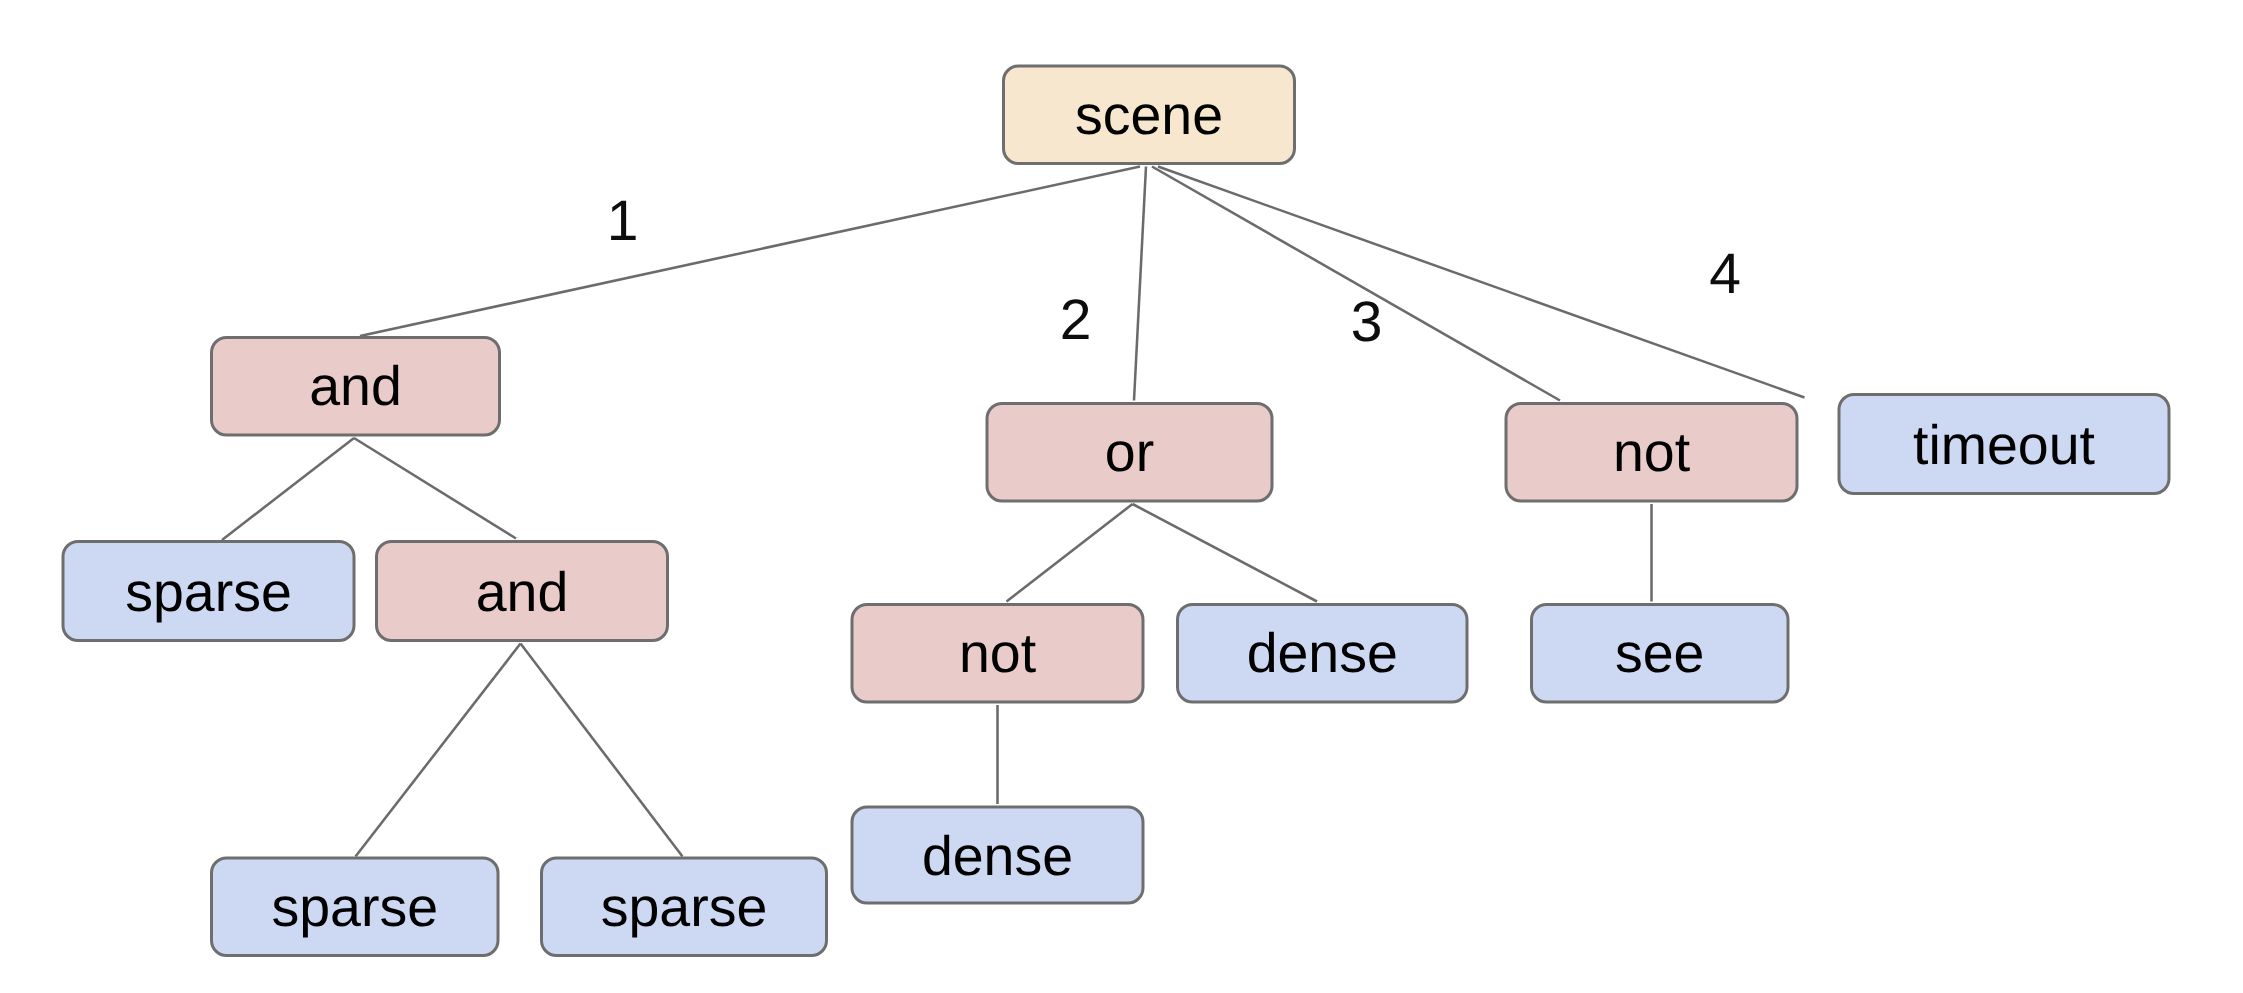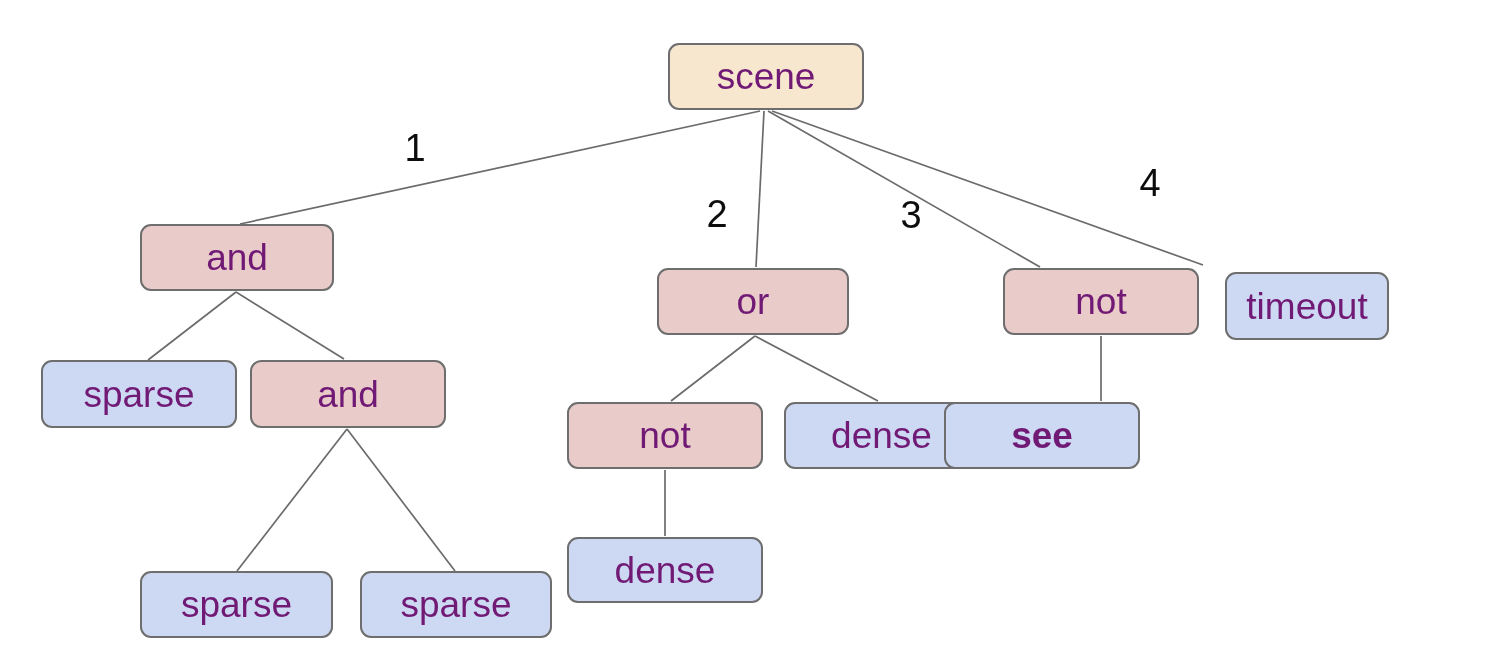--- a/index.html
+++ b/index.html
@@ -29,21 +29,21 @@
   .node {
     position: absolute;
     box-sizing: border-box;
     border: 2px solid #6e6e6e;
     border-radius: 11px;
     display: flex;
     align-items: center;
     justify-content: center;
     font-size: 37px;
     line-height: 1;
-    color: #701a75;
+    color: #000000;
   }
   .node-root { background: #f6e7ce; }
   .node-op   { background: #e9cbc9; justify-content: center; }
   .node-leaf { background: #cdd8f2; }
   .edge-label {
     position: absolute;
     transform: translate(-50%, -50%);
     font-size: 38px;
     color: #0d0d0d;
     line-height: 1;
@@ -78,41 +78,41 @@
   </div>
 
   <div class="node node-op" style="left:657px; top:268px; width:192px; height:67px;">
     <span>or</span>
   </div>
 
   <div class="node node-op" style="left:1003px; top:268px; width:196px; height:67px;">
     <span>not</span>
   </div>
 
-  <div class="node node-leaf" style="left:1225px; top:272px; width:164px; height:68px;text-align:right;">
+  <div class="node node-leaf" style="left:1225px; top:262px; width:222px; height:68px;text-align:right;">
     <span>timeout</span>
   </div>
 
   <div class="node node-leaf" style="left:41px; top:360px; width:196px; height:68px;">
     <span>sparse</span>
   </div>
 
   <div class="node node-op" style="left:250px; top:360px; width:196px; height:68px;">
     <span>and</span>
   </div>
 
   <div class="node node-op" style="left:567px; top:402px; width:196px; height:67px;">
     <span>not</span>
   </div>
 
   <div class="node node-leaf" style="left:784px; top:402px; width:195px; height:67px;">
     <span>dense</span>
   </div>
 
-  <div class="node node-leaf" style="left:944px; top:402px; width:196px; height:67px;font-weight:bold;">
+  <div class="node node-leaf" style="left:1020px; top:402px; width:173px; height:67px;">
     <span>see</span>
   </div>
 
   <div class="node node-leaf" style="left:567px; top:537px; width:196px; height:66px;">
     <span>dense</span>
   </div>
 
   <div class="node node-leaf" style="left:140px; top:571px; width:193px; height:67px;">
     <span>sparse</span>
   </div>

